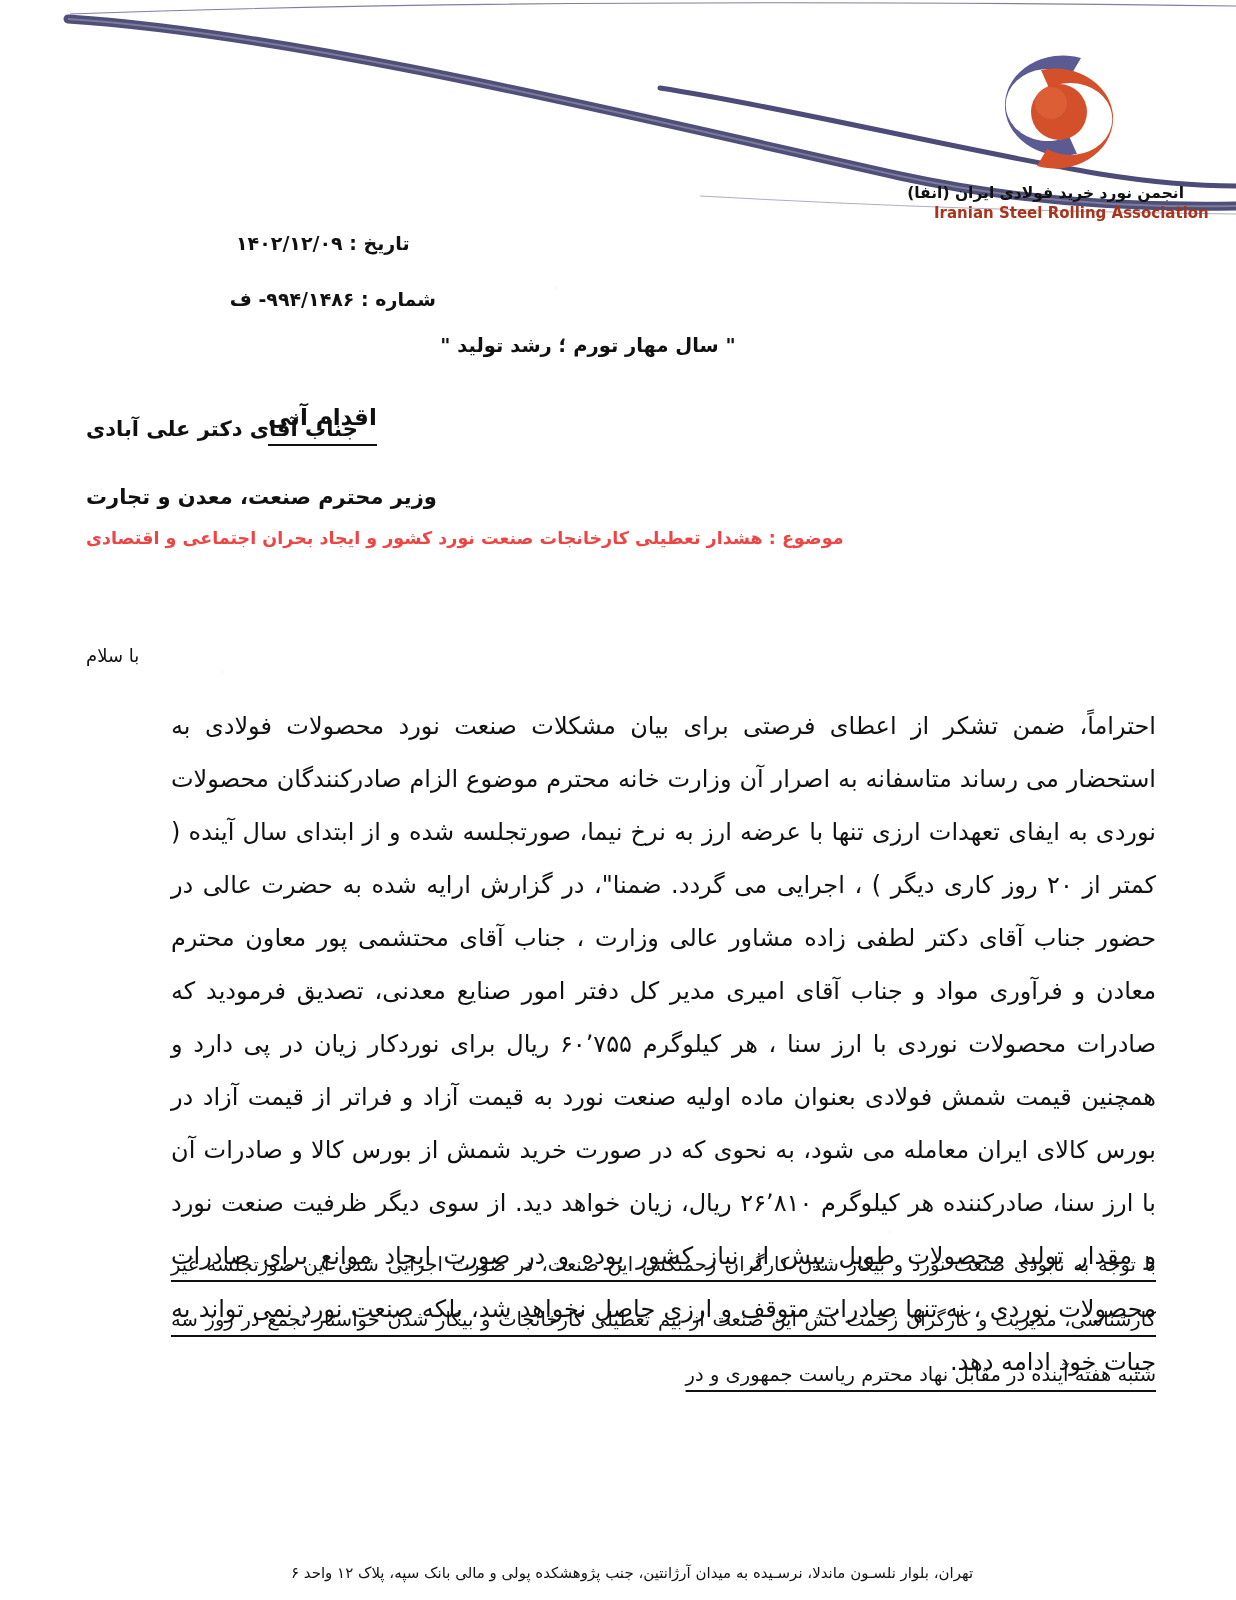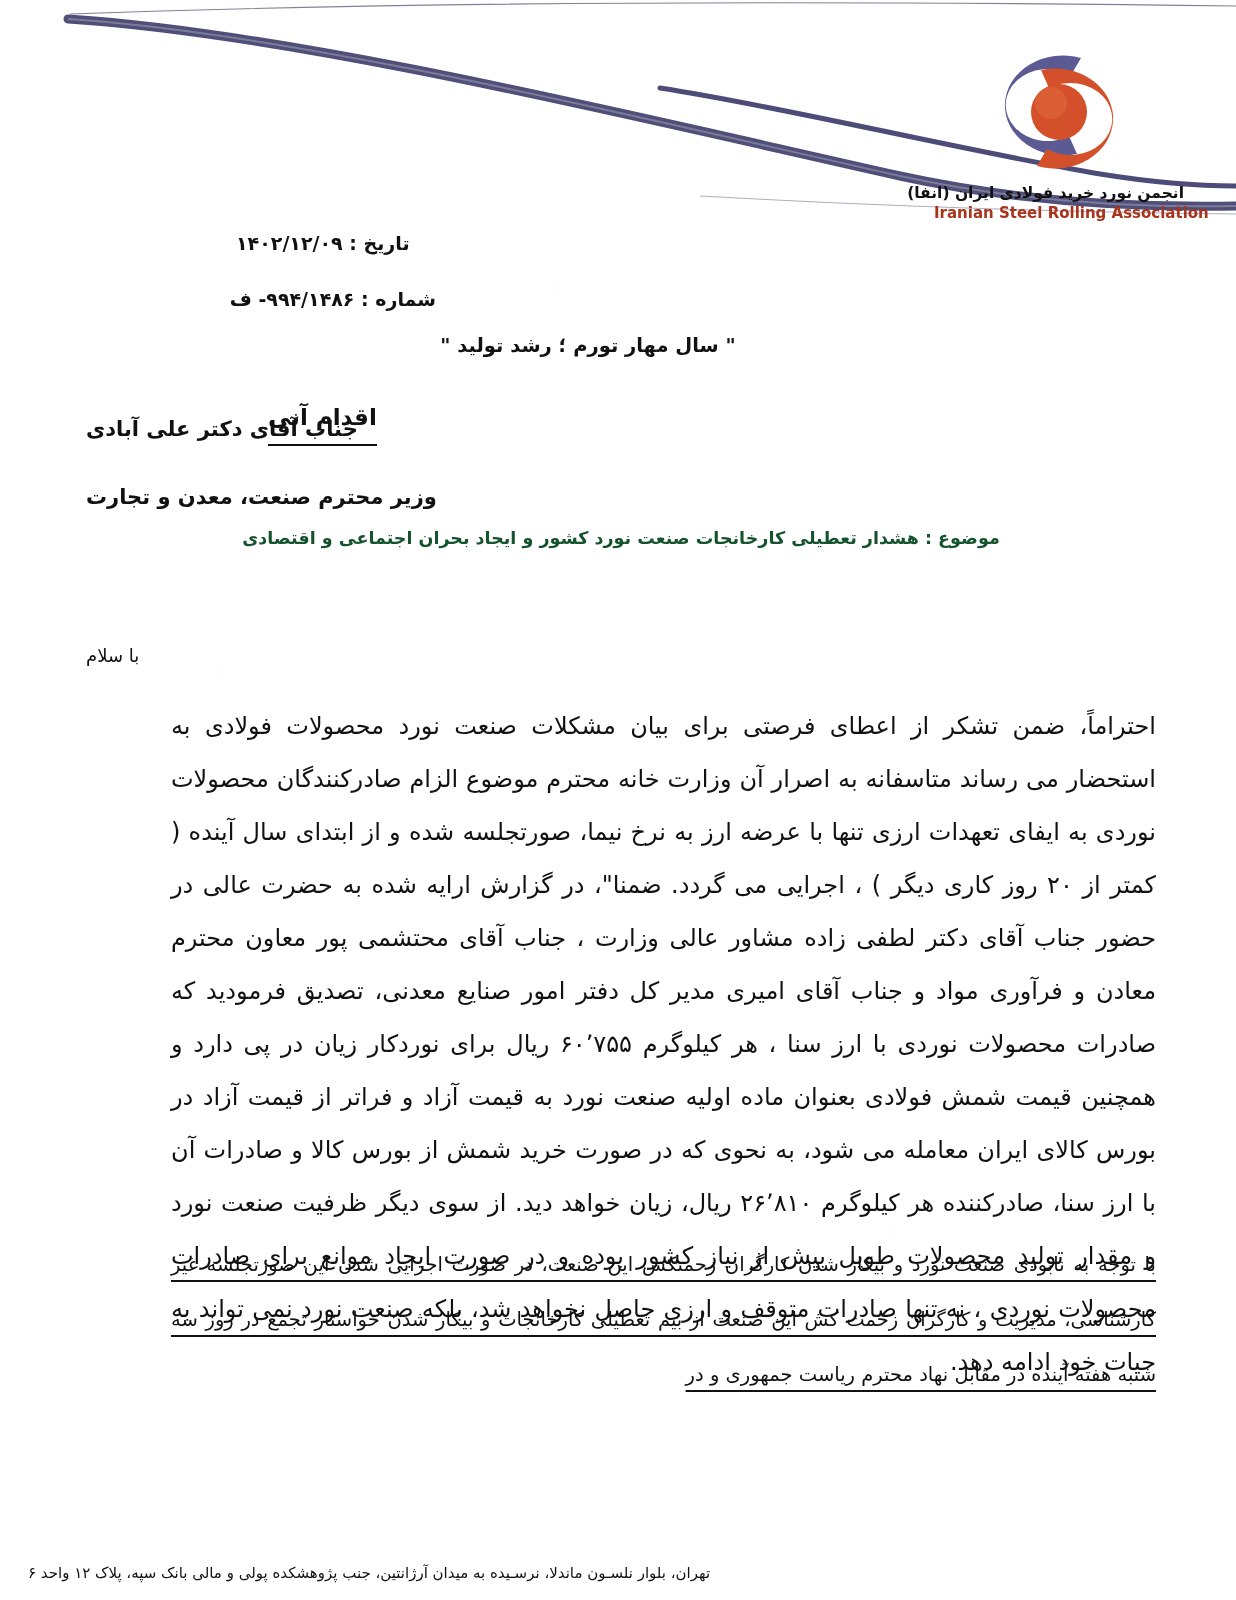--- a/index.html
+++ b/index.html
@@ -129,24 +129,24 @@
     line-height: 1.1;
   }
 
   
   .subject {
     position: absolute;
     top: 528px;
     right: 80px;
     width: 1070px;
     direction: rtl;
-    text-align: center;
+    text-align: left;
     font-size: 17.5px;
     font-weight: bold;
-    color: #14532d;
+    color: #ef4444;
   }
 
   
   .greeting {
     position: absolute;
     top: 645px;
     right: 80px;
     width: 1070px;
     direction: rtl;
     text-align: left;
@@ -185,21 +185,21 @@
     text-decoration-thickness: 2px;
     text-underline-offset: 9px;
   }
 
   
   .footer {
     position: absolute;
     bottom: 18px;
     right: 0;
     width: 1236px;
-    text-align: left;
+    text-align: center;
     direction: rtl;
     font-size: 15px;
     color: #111;
     padding-left: 28px;
     box-sizing: border-box;
   }
 
   
   .scan-noise {
     position: absolute;

